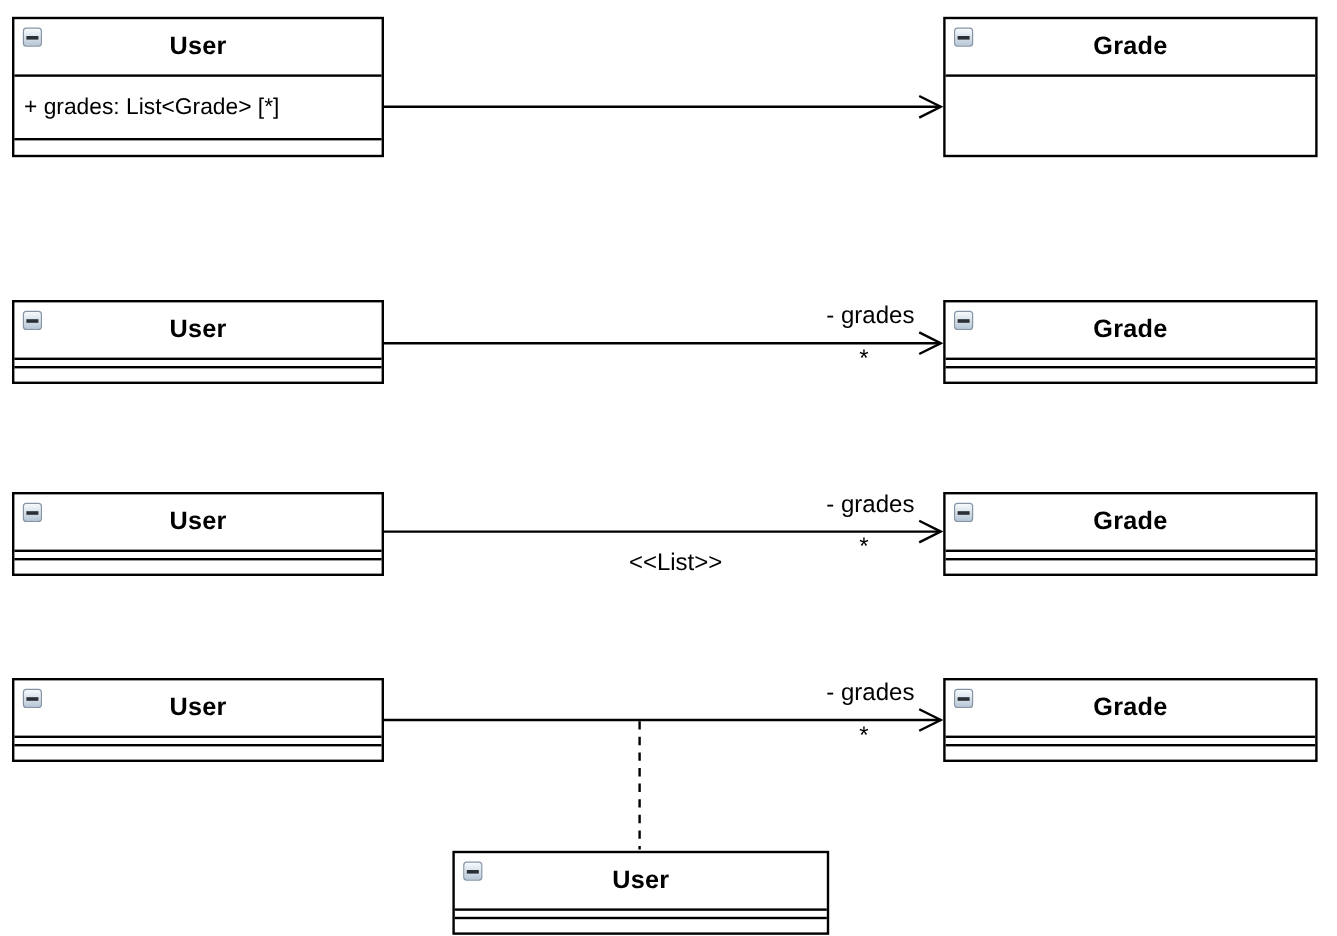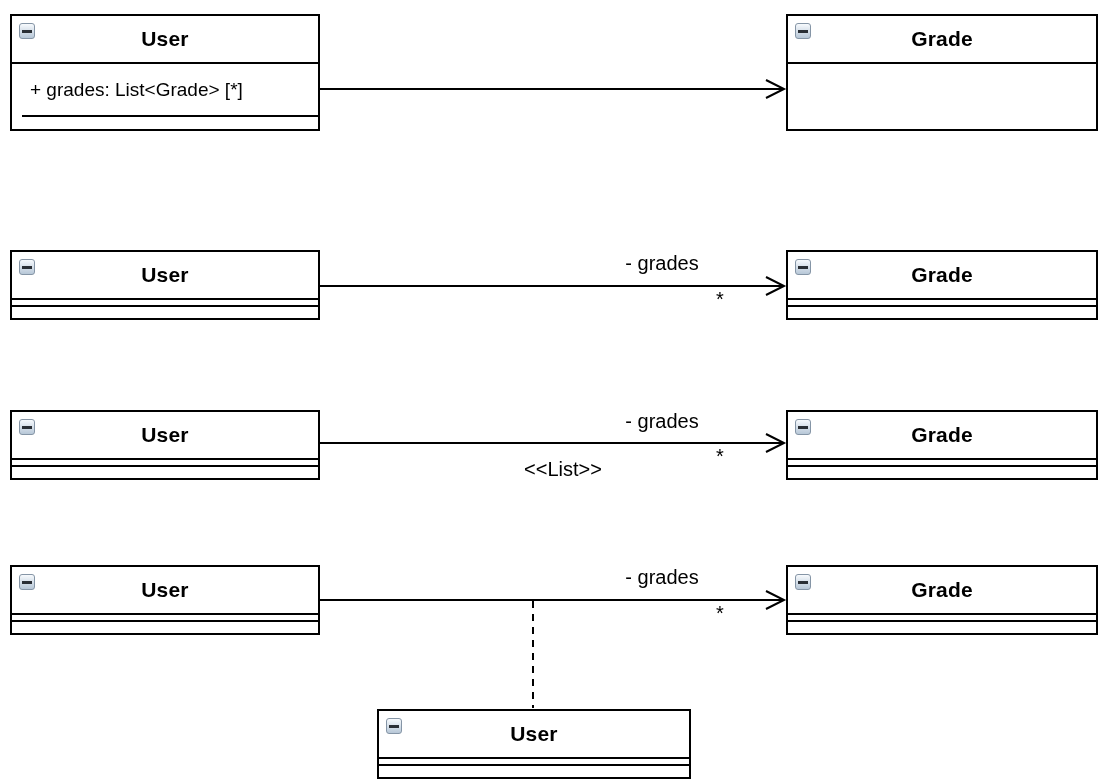--- a/index.html
+++ b/index.html
@@ -53,21 +53,21 @@
     background:#2a2f35;
   }
 
   
   .elabel {
     position:absolute;
     font-size:20px; color:#000000;
     white-space:nowrap;
     line-height:22px;
   }
-  .right { text-align:center; }
+  .right { text-align:right; }
   .center { text-align:center; }
 </style>
 </head>
 <body>
 
 <div class="canvas">
 
   <svg class="wires" width="1114" height="780" viewBox="0 0 1114 780">
 
     <line x1="320" y1="89" x2="784" y2="89" stroke="#000" stroke-width="2"></line>
@@ -82,21 +82,21 @@
     <line x1="320" y1="600" x2="784" y2="600" stroke="#000" stroke-width="2"></line>
     <polyline points="766,591 784,600 766,609" fill="none" stroke="#000" stroke-width="2"></polyline>
     <line x1="533" y1="601" x2="533" y2="708" stroke="#000" stroke-width="2" stroke-dasharray="7,6"></line>
   </svg>
 
   <div class="cls" style="left:10px; top:14px; width:310px; height:117px;">
     <div class="hdr">
       <span class="collapse"></span>
       <span class="nm">User</span>
     </div>
-    <div class="comp" style="height:53px;margin-left:10px;">
+    <div class="comp" style="height:53px;">
       <span class="attr">+ grades: List&lt;Grade&gt; [*]</span>
     </div>
     <div class="comp last"></div>
   </div>
 
   <div class="cls" style="left:786px; top:14px; width:312px; height:117px;">
     <div class="hdr">
       <span class="collapse"></span>
       <span class="nm">Grade</span>
     </div>

